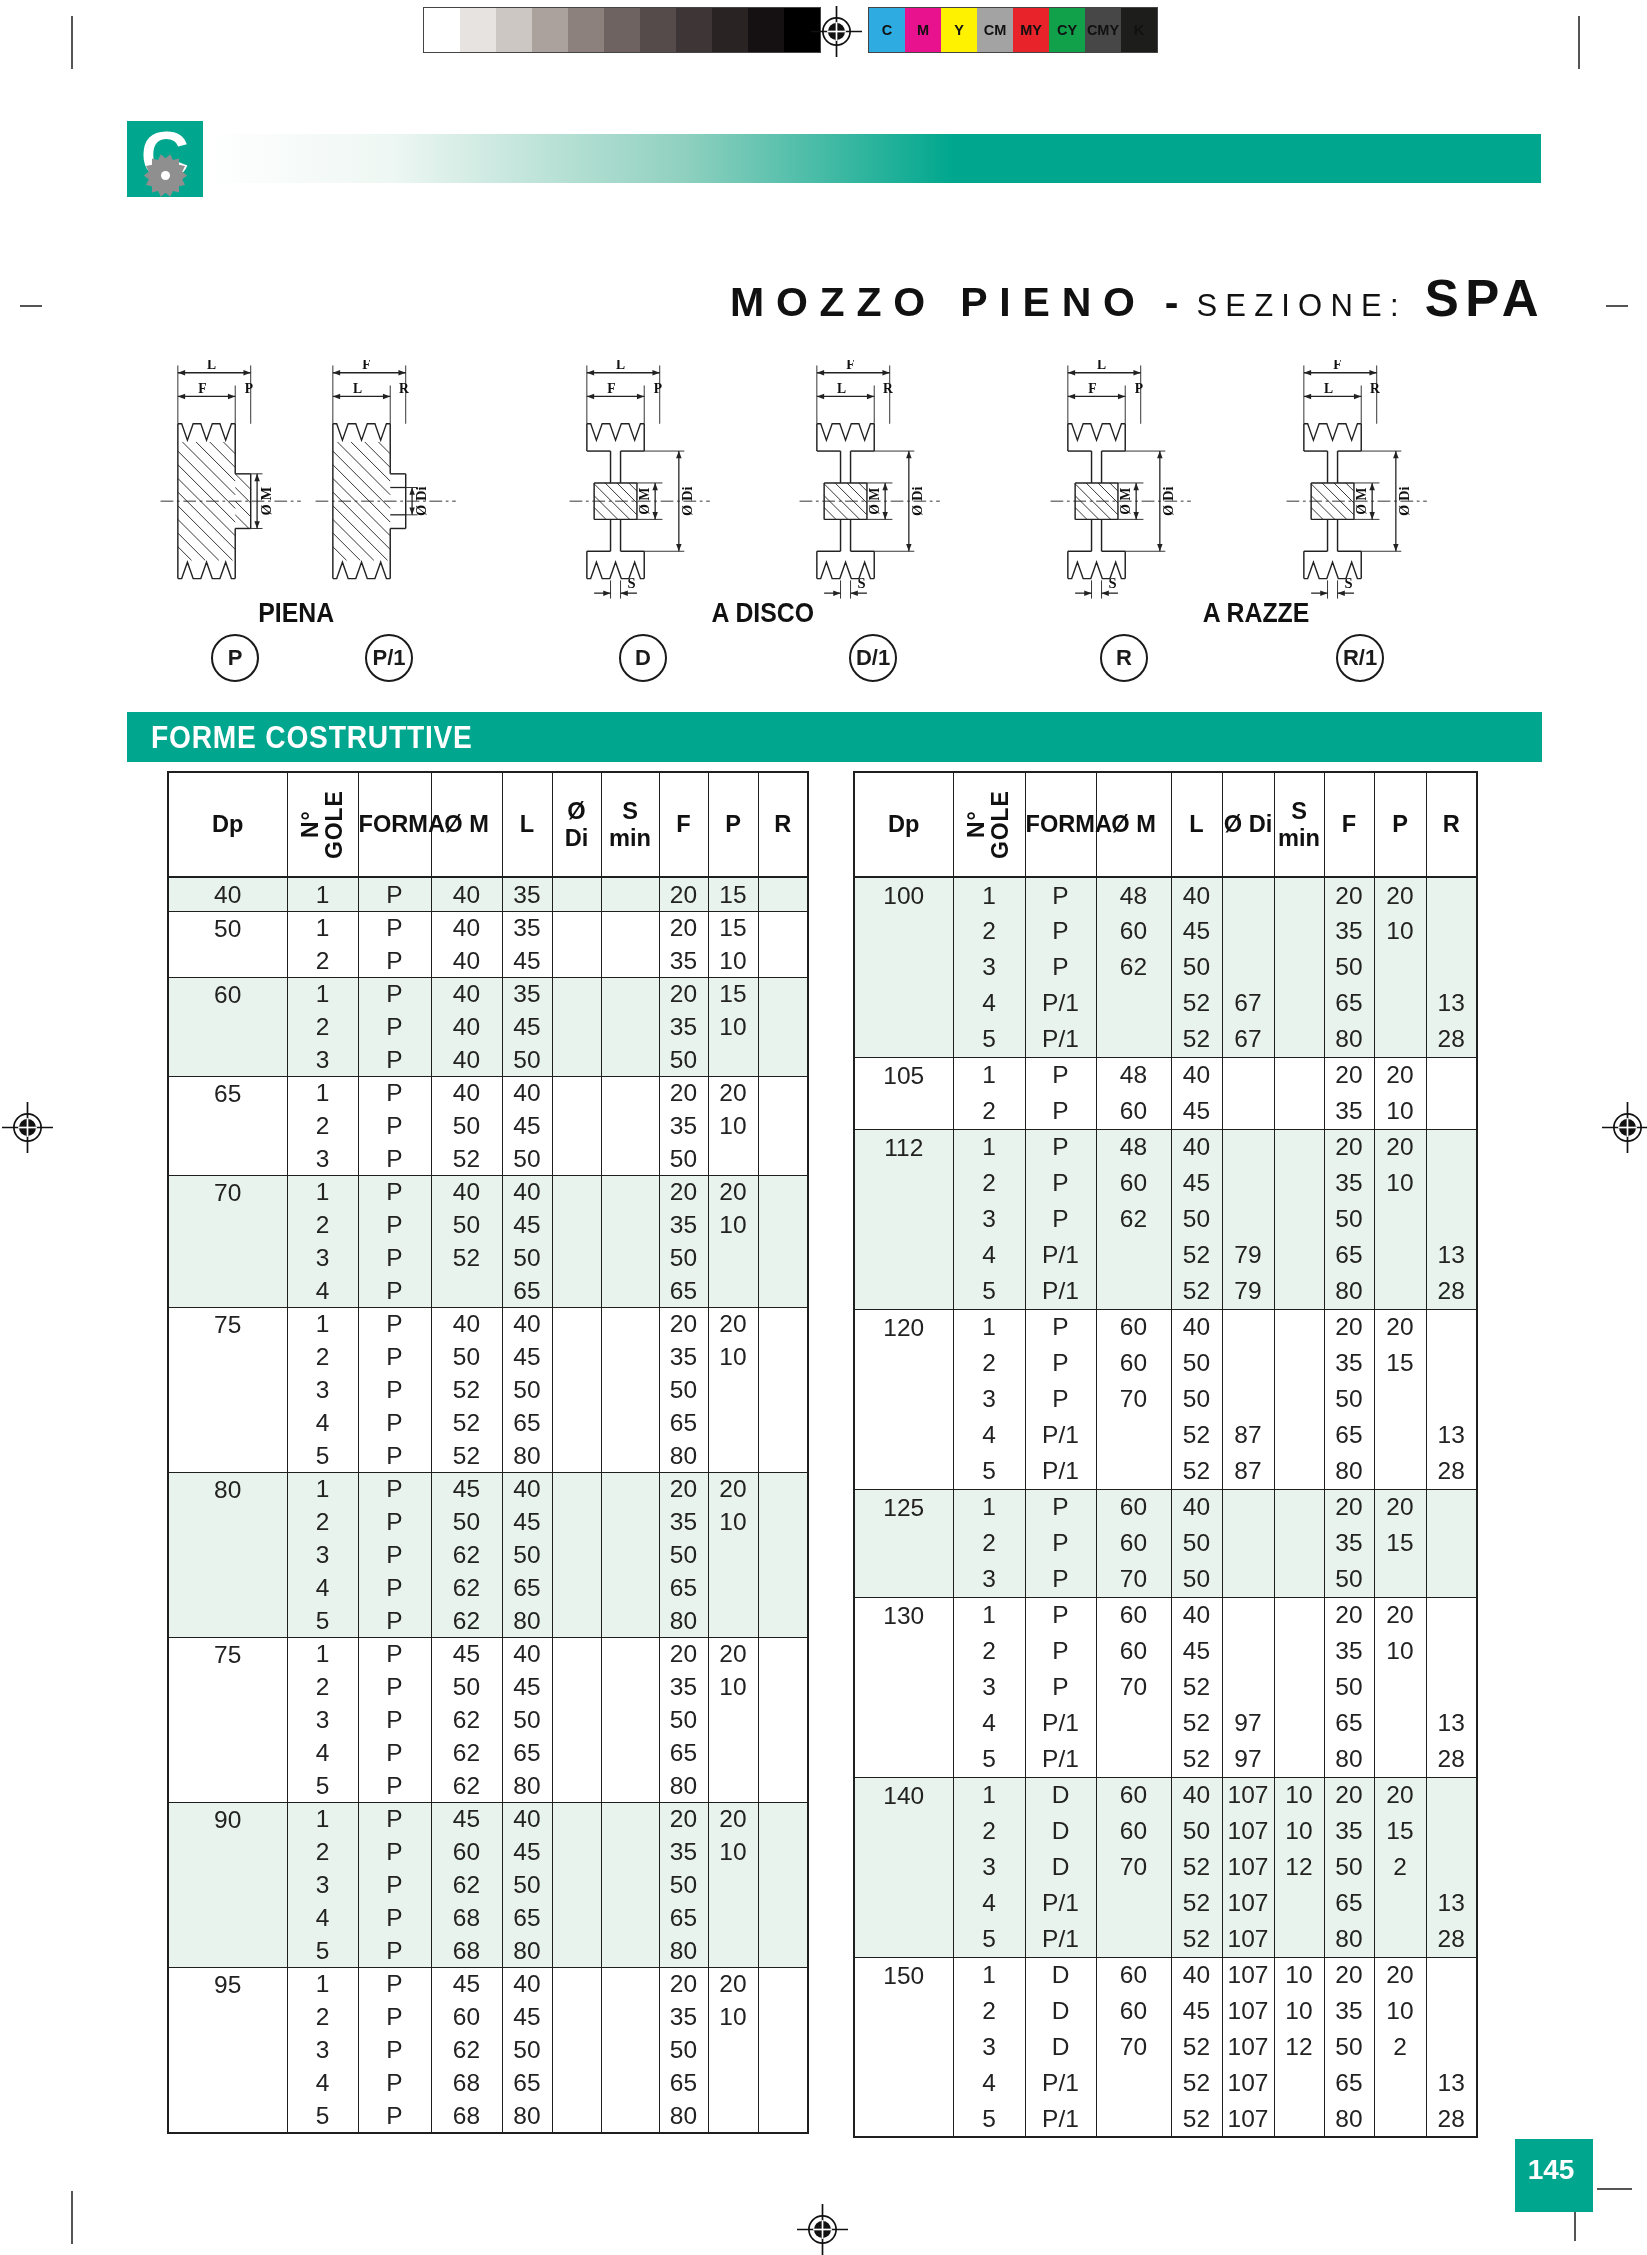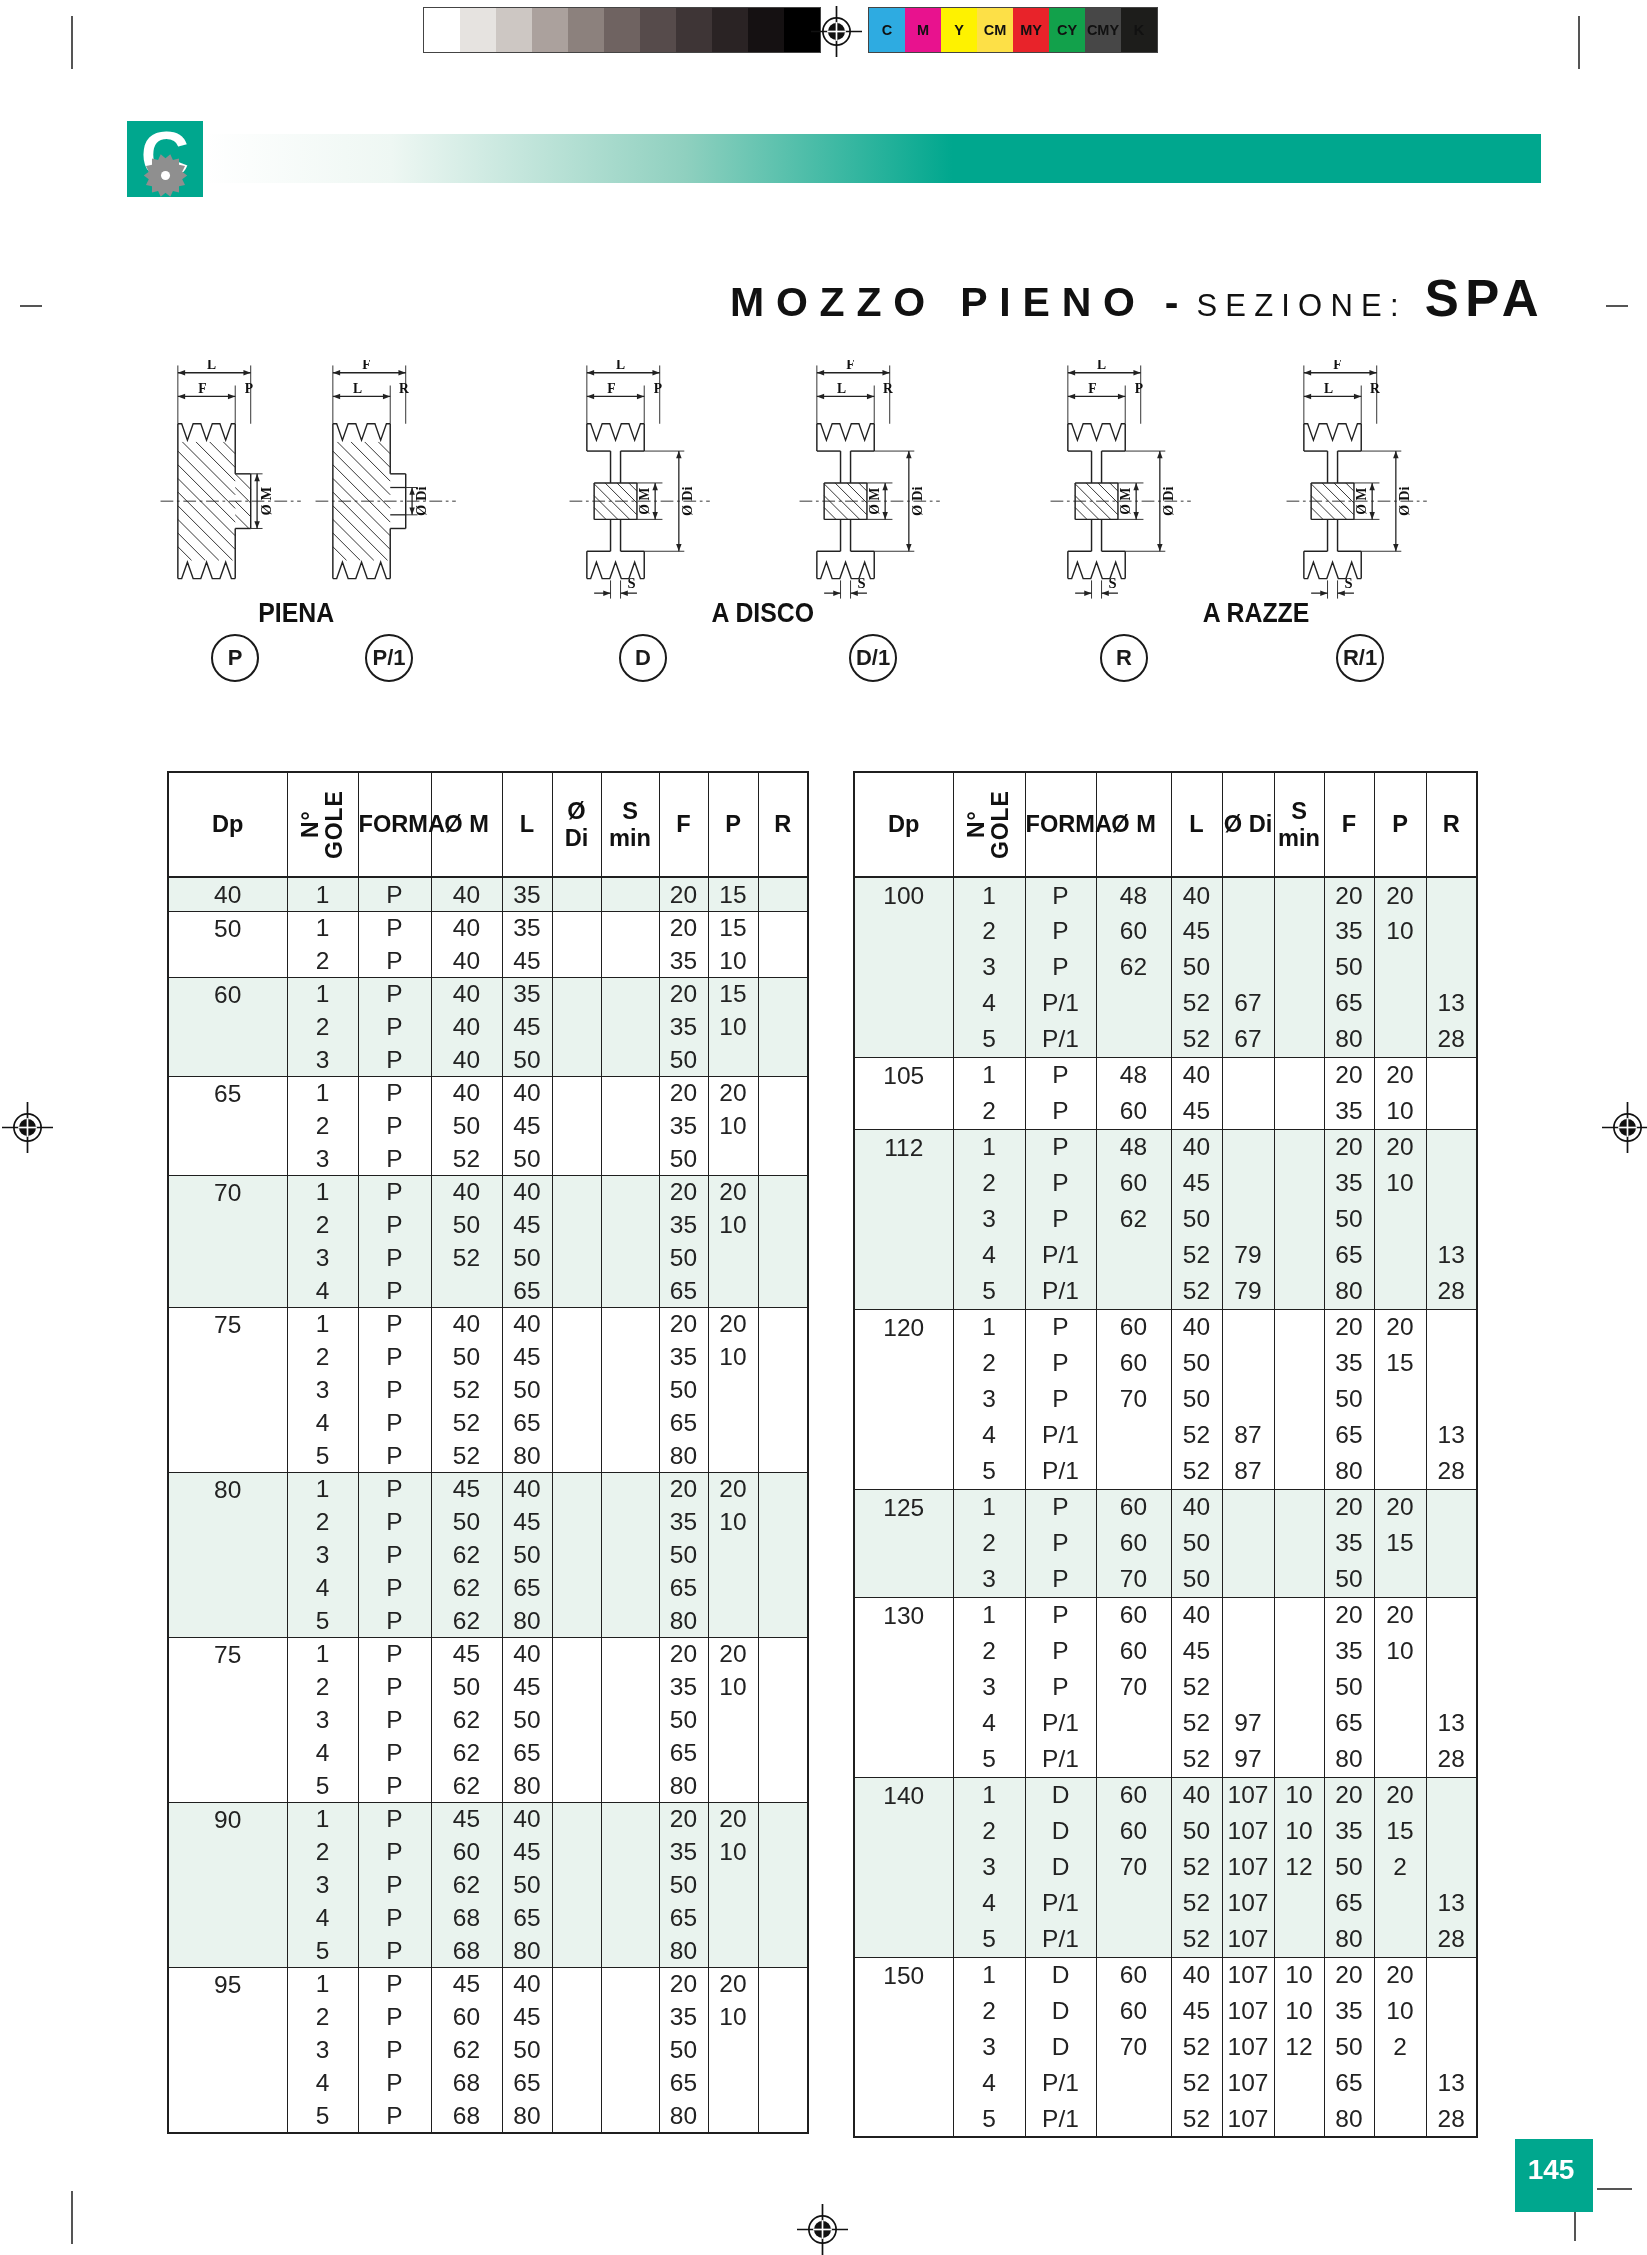--- a/index.html
+++ b/index.html
@@ -79,21 +79,21 @@
         <line x1="0" y1="30" x2="60" y2="30" stroke="#111" stroke-width="2"></line>
         <circle cx="30" cy="30" r="16" fill="none" stroke="#111" stroke-width="2"></circle>
         <circle cx="30" cy="30" r="10" fill="#111"></circle>
         <line x1="30" y1="19" x2="30" y2="41" stroke="#fff" stroke-width="2"></line>
         <line x1="19" y1="30" x2="41" y2="30" stroke="#fff" stroke-width="2"></line>
       </svg></div>
   <div class="abs strip" style="left:868px;top:7.3px;" id="cmyk-strip">
       <div class="sw" style="background: rgb(46, 171, 225);">C</div>
       <div class="sw" style="background: rgb(232, 18, 142);">M</div>
       <div class="sw" style="background: rgb(254, 242, 0);">Y</div>
-      <div class="sw" style="background: #fde047;">CM</div>
+      <div class="sw" style="background: #a3a3a3;">CM</div>
       <div class="sw" style="background: rgb(232, 35, 42);">MY</div>
       <div class="sw" style="background: rgb(18, 161, 75);">CY</div>
       <div class="sw" style="background: rgb(71, 71, 71);">CMY</div>
       <div class="sw" style="background: rgb(29, 29, 27);">K</div>
     </div>
 
   <div class="abs cropline" style="left:71px;top:16.4px;width:1.8px;height:53px;"></div>
   <div class="abs cropline" style="left:1578px;top:16.4px;width:1.8px;height:53px;"></div>
   <div class="abs cropline" style="left:20px;top:305px;width:22px;height:1.8px;"></div>
   <div class="abs cropline" style="left:1606px;top:305px;width:22px;height:1.8px;"></div>
@@ -468,20 +468,23 @@
   <div class="abs diag-label" style="left:707px;top:598px;">A DISCO</div>
   <div class="abs diag-label" style="left:1198px;top:598px;">A RAZZE</div>
 
   <div class="abs form-badge" style="left:211px;top:634px;">P</div>
   <div class="abs form-badge" style="left:365px;top:634px;">P/1</div>
   <div class="abs form-badge" style="left:619px;top:634px;">D</div>
   <div class="abs form-badge" style="left:849px;top:634px;">D/1</div>
   <div class="abs form-badge" style="left:1100px;top:634px;">R</div>
   <div class="abs form-badge" style="left:1336px;top:634px;">R/1</div>
 
+  <div class="abs" id="section-bar">
+    <span>FORME COSTRUTTIVE</span>
+  </div>
 
   <table class="spec" id="tbl-left" style="left:167px;top:771px;width:640px;">
     <colgroup id="cg-left">
         <col style="width: 119px;">
         <col style="width: 71px;">
         <col style="width: 73px;">
         <col style="width: 71px;">
         <col style="width: 50px;">
         <col style="width: 49px;">
         <col style="width: 58px;">

